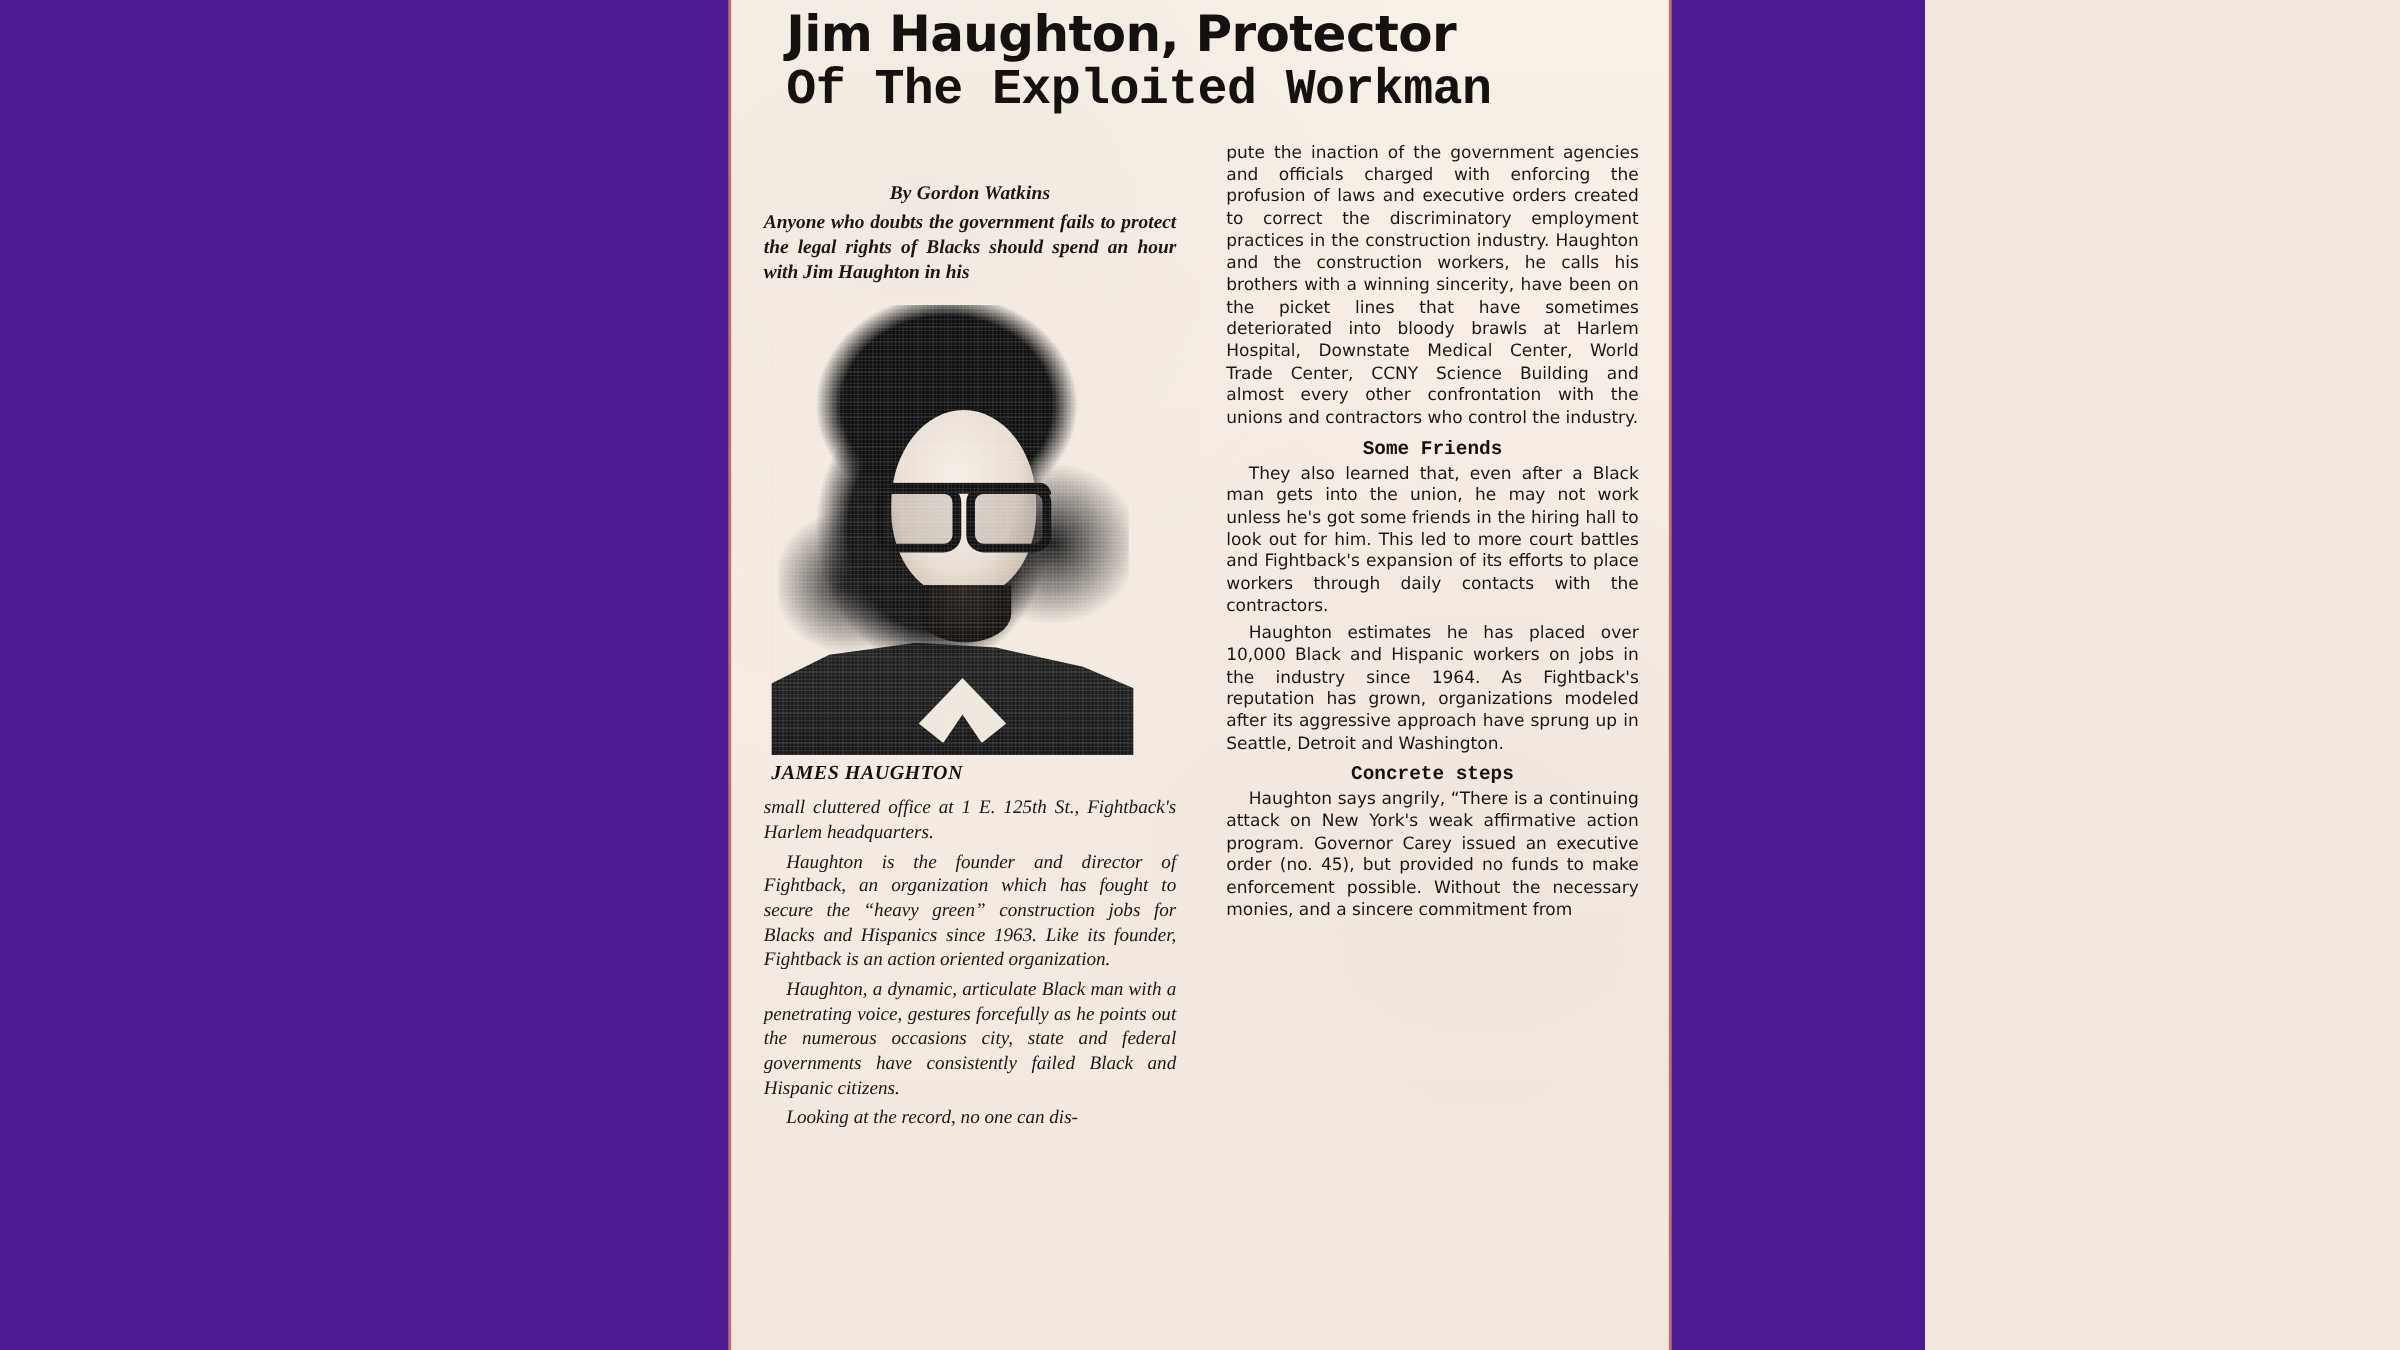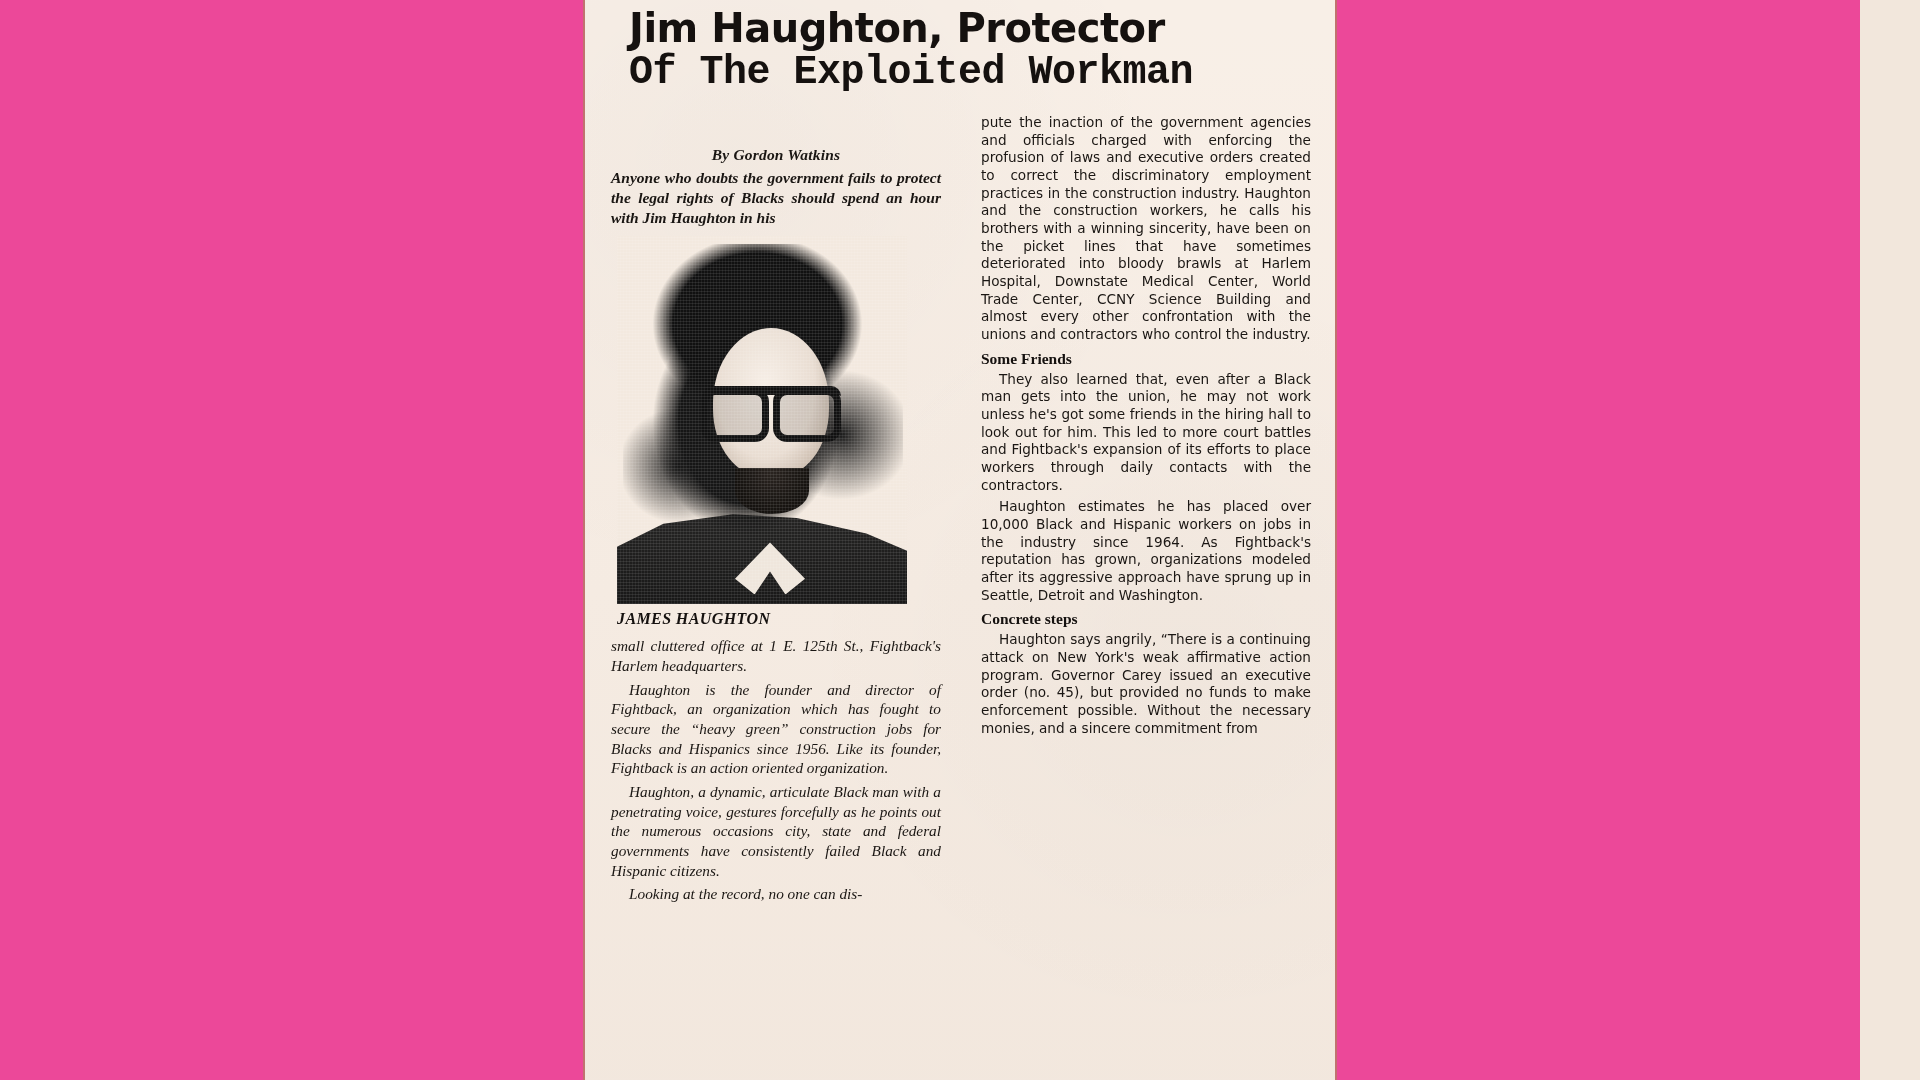--- a/index.html
+++ b/index.html
@@ -10,23 +10,23 @@
     background: #f2e7dc;
     overflow: hidden;
   }
   body {
     font-family: "Liberation Serif", serif;
   }
 
   .page {
     position: absolute;
     left: 0; top: 0;
-    width: 1860px;
+    width: 1540px;
     height: 1080px;
-    background: #ec4899;
+    background: #4c1d95;
   }
 
   
   .clipping {
     position: absolute;
     left: 583px;
     top: 0px;
     width: 754px;
     height: 1080px;
     background: #f7ece2;
@@ -191,22 +191,22 @@
   }
   p.body.first { text-indent: 0; }
 
   .col-right p.body {
     font-family: "DejaVu Sans", sans-serif;
     font-size: 13.6px;
     line-height: 1.30;
   }
 
   .subhead {
-    text-align: left;
-    font-family: Liberation Serif, serif;
+    text-align: center;
+    font-family: Liberation Mono, monospace;
     font-weight: 700;
     font-size: 15.5px;
     margin: 6px 0 3px 0;
     color: #15110f;
   }
 </style>
 </head>
 <body>
 
 <div class="page">
@@ -235,21 +235,21 @@
           <div class="ph-lensR"></div>
           <div class="ph-chin"></div>
           <div class="ph-body"></div>
           <div class="ph-collar"></div>
           <div class="ph-grain"></div>
         </div>
         <div class="caption">JAMES HAUGHTON</div>
       </div>
 
       <p class="body first">small cluttered office at 1 E. 125th St., Fightback's Harlem headquarters.</p>
-      <p class="body">Haughton is the founder and director of Fightback, an organization which has fought to secure the “heavy green” construction jobs for Blacks and Hispanics since 1956. Like its founder, Fightback is an action oriented organization.</p>
+      <p class="body">Haughton is the founder and director of Fightback, an organization which has fought to secure the “heavy green” construction jobs for Blacks and Hispanics since 1963. Like its founder, Fightback is an action oriented organization.</p>
       <p class="body">Haughton, a dynamic, articulate Black man with a penetrating voice, gestures forcefully as he points out the numerous occasions city, state and federal governments have consistently failed Black and Hispanic citizens.</p>
       <p class="body">Looking at the record, no one can dis-</p>
     </div>
 
     <div class="col col-right" style="top:114px;">
       <p class="body first">pute the inaction of the government agencies and officials charged with enforcing the profusion of laws and executive orders created to correct the discriminatory employment practices in the construction industry. Haughton and the construction workers, he calls his brothers with a winning sincerity, have been on the picket lines that have sometimes deteriorated into bloody brawls at Harlem Hospital, Downstate Medical Center, World Trade Center, CCNY Science Building and almost every other confrontation with the unions and contractors who control the industry.</p>
       <div class="subhead">Some Friends</div>
       <p class="body">They also learned that, even after a Black man gets into the union, he may not work unless he's got some friends in the hiring hall to look out for him. This led to more court battles and Fightback's expansion of its efforts to place workers through daily contacts with the contractors.</p>
       <p class="body">Haughton estimates he has placed over 10,000 Black and Hispanic workers on jobs in the industry since 1964. As Fightback's reputation has grown, organizations modeled after its aggressive approach have sprung up in Seattle, Detroit and Washington.</p>
       <div class="subhead">Concrete steps</div>

